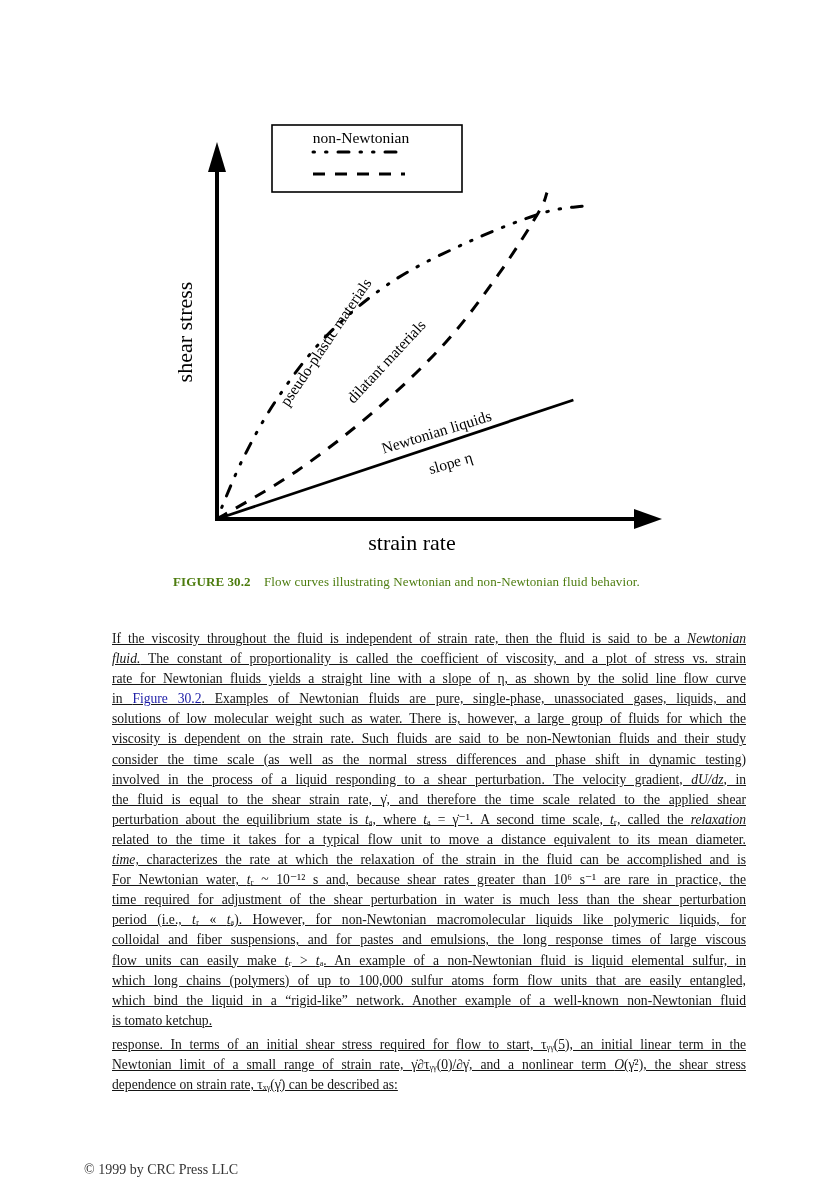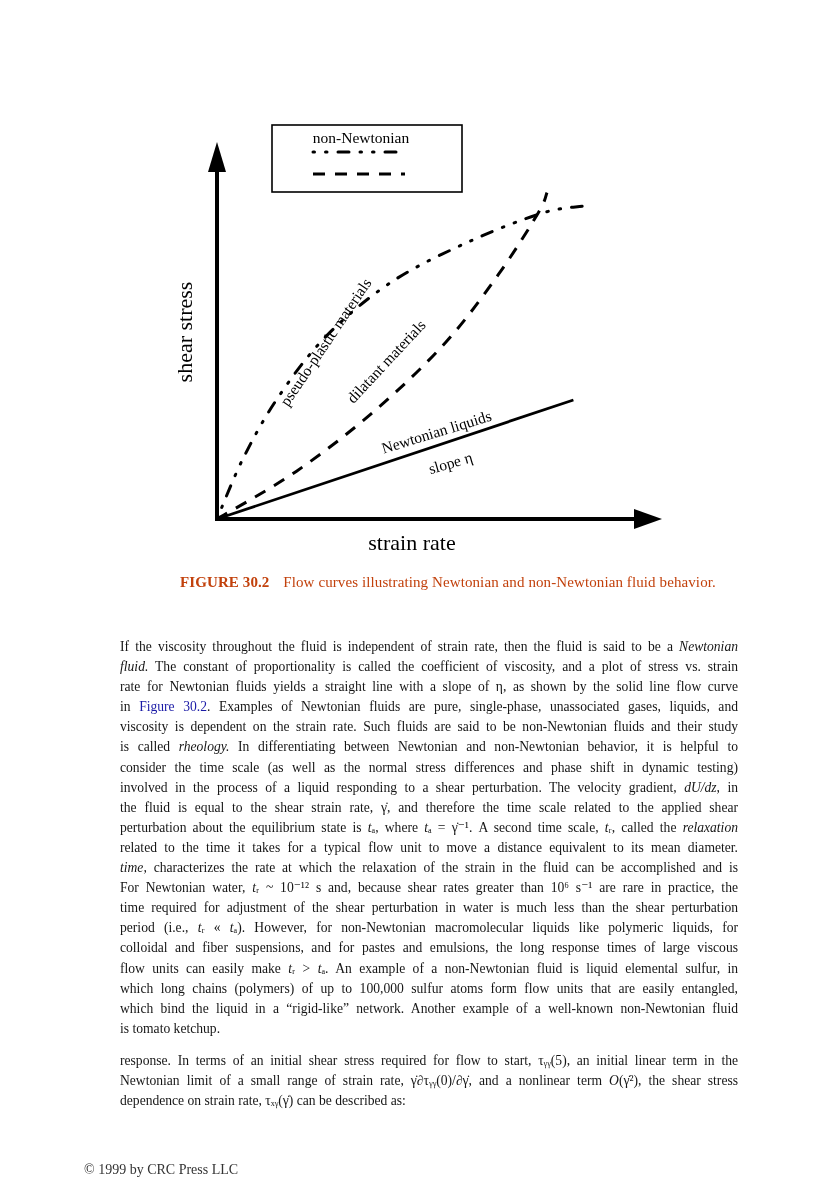--- a/index.html
+++ b/index.html
@@ -1,22 +1,22 @@
 <!DOCTYPE html>
 <html><head>
 <meta charset="utf-8">
 <style>
   html, body { margin: 0; padding: 0; background: #ffffff; }
   body { width: 840px; height: 1202px; position: relative; overflow: hidden; font-family: "Liberation Serif", "DejaVu Serif", serif; color: #111; }
   #figure { position: absolute; left: 0; top: 0; width: 770px; height: 560px; }
   #figure svg { position: absolute; left: 0; top: 0; }
-  .caption { position: absolute; left: 180px; top: 574px; font-size: 15px; color: #c2410c; letter-spacing: 0.1px; }
+  .caption { position: absolute; left: 173px; top: 574px; font-size: 13px; color: #4d7c0f; letter-spacing: 0.1px; }
   .caption .fig-num { font-weight: bold; margin-right: 10px; }
   .body-text { position: absolute; left: 90px; top: 625px; width: 660px; font-size: 13.6px; line-height: 20.1px; text-align: justify; color: #151515; }
-  .body-text p { margin: 12px; text-indent: 18px; }
+  .body-text p { margin: 4px; text-indent: 18px; text-decoration: underline; }
   .body-text .ln { display: block; text-align: justify; text-align-last: justify; white-space: nowrap; }
   .body-text .ln.last { text-align-last: left; }
   .body-text .link { color: #1a1aa6; }
   .body-text i { font-style: italic; }
   .footer { position: absolute; left: 84px; top: 1162px; font-size: 14px; color: #333; }
 </style>
 </head>
 <body>
 
 <div id="figure">
@@ -70,22 +70,22 @@
   <span class="fig-num">FIGURE 30.2</span>
   <span>Flow curves illustrating Newtonian and non-Newtonian fluid behavior.</span>
 </div>
 
 <div class="body-text" id="body-text">
     <p>
       <span class="ln" style="text-indent: 18px;">If the viscosity throughout the fluid is independent of strain rate, then the fluid is said to be a <i>Newtonian</i></span>
       <span class="ln"><i>fluid.</i> The constant of proportionality is called the coefficient of viscosity, and a plot of stress vs. strain</span>
       <span class="ln">rate for Newtonian fluids yields a straight line with a slope of η, as shown by the solid line flow curve</span>
       <span class="ln">in <span class="link">Figure 30.2</span>. Examples of Newtonian fluids are pure, single-phase, unassociated gases, liquids, and</span>
+      <span class="ln">solutions of low molecular weight such as water. There is, however, a large group of fluids for which the</span>
       <span class="ln">viscosity is dependent on the strain rate. Such fluids are said to be non-Newtonian fluids and their study</span>
-      <span class="ln">is called <i>rheology.</i> In differentiating between Newtonian and non-Newtonian behavior, it is helpful to</span>
       <span class="ln">consider the time scale (as well as the normal stress differences and phase shift in dynamic testing)</span>
       <span class="ln">involved in the process of a liquid responding to a shear perturbation. The velocity gradient, <i>dU/dz</i>, in</span>
       <span class="ln">the fluid is equal to the shear strain rate, γ̇, and therefore the time scale related to the applied shear</span>
       <span class="ln">perturbation about the equilibrium state is <i>t</i>ₐ, where <i>t</i>ₐ = γ̇⁻¹. A second time scale, <i>t</i>ᵣ, called the <i>relaxation</i></span>
       <span class="ln">related to the time it takes for a typical flow unit to move a distance equivalent to its mean diameter.</span>
       <span class="ln"><i>time,</i> characterizes the rate at which the relaxation of the strain in the fluid can be accomplished and is</span>
       <span class="ln">For Newtonian water, <i>t</i>ᵣ ~ 10⁻¹² s and, because shear rates greater than 10⁶ s⁻¹ are rare in practice, the</span>
       <span class="ln">time required for adjustment of the shear perturbation in water is much less than the shear perturbation</span>
       <span class="ln">period (i.e., <i>t</i>ᵣ « <i>t</i>ₐ). However, for non-Newtonian macromolecular liquids like polymeric liquids, for</span>
       <span class="ln">colloidal and fiber suspensions, and for pastes and emulsions, the long response times of large viscous</span>

